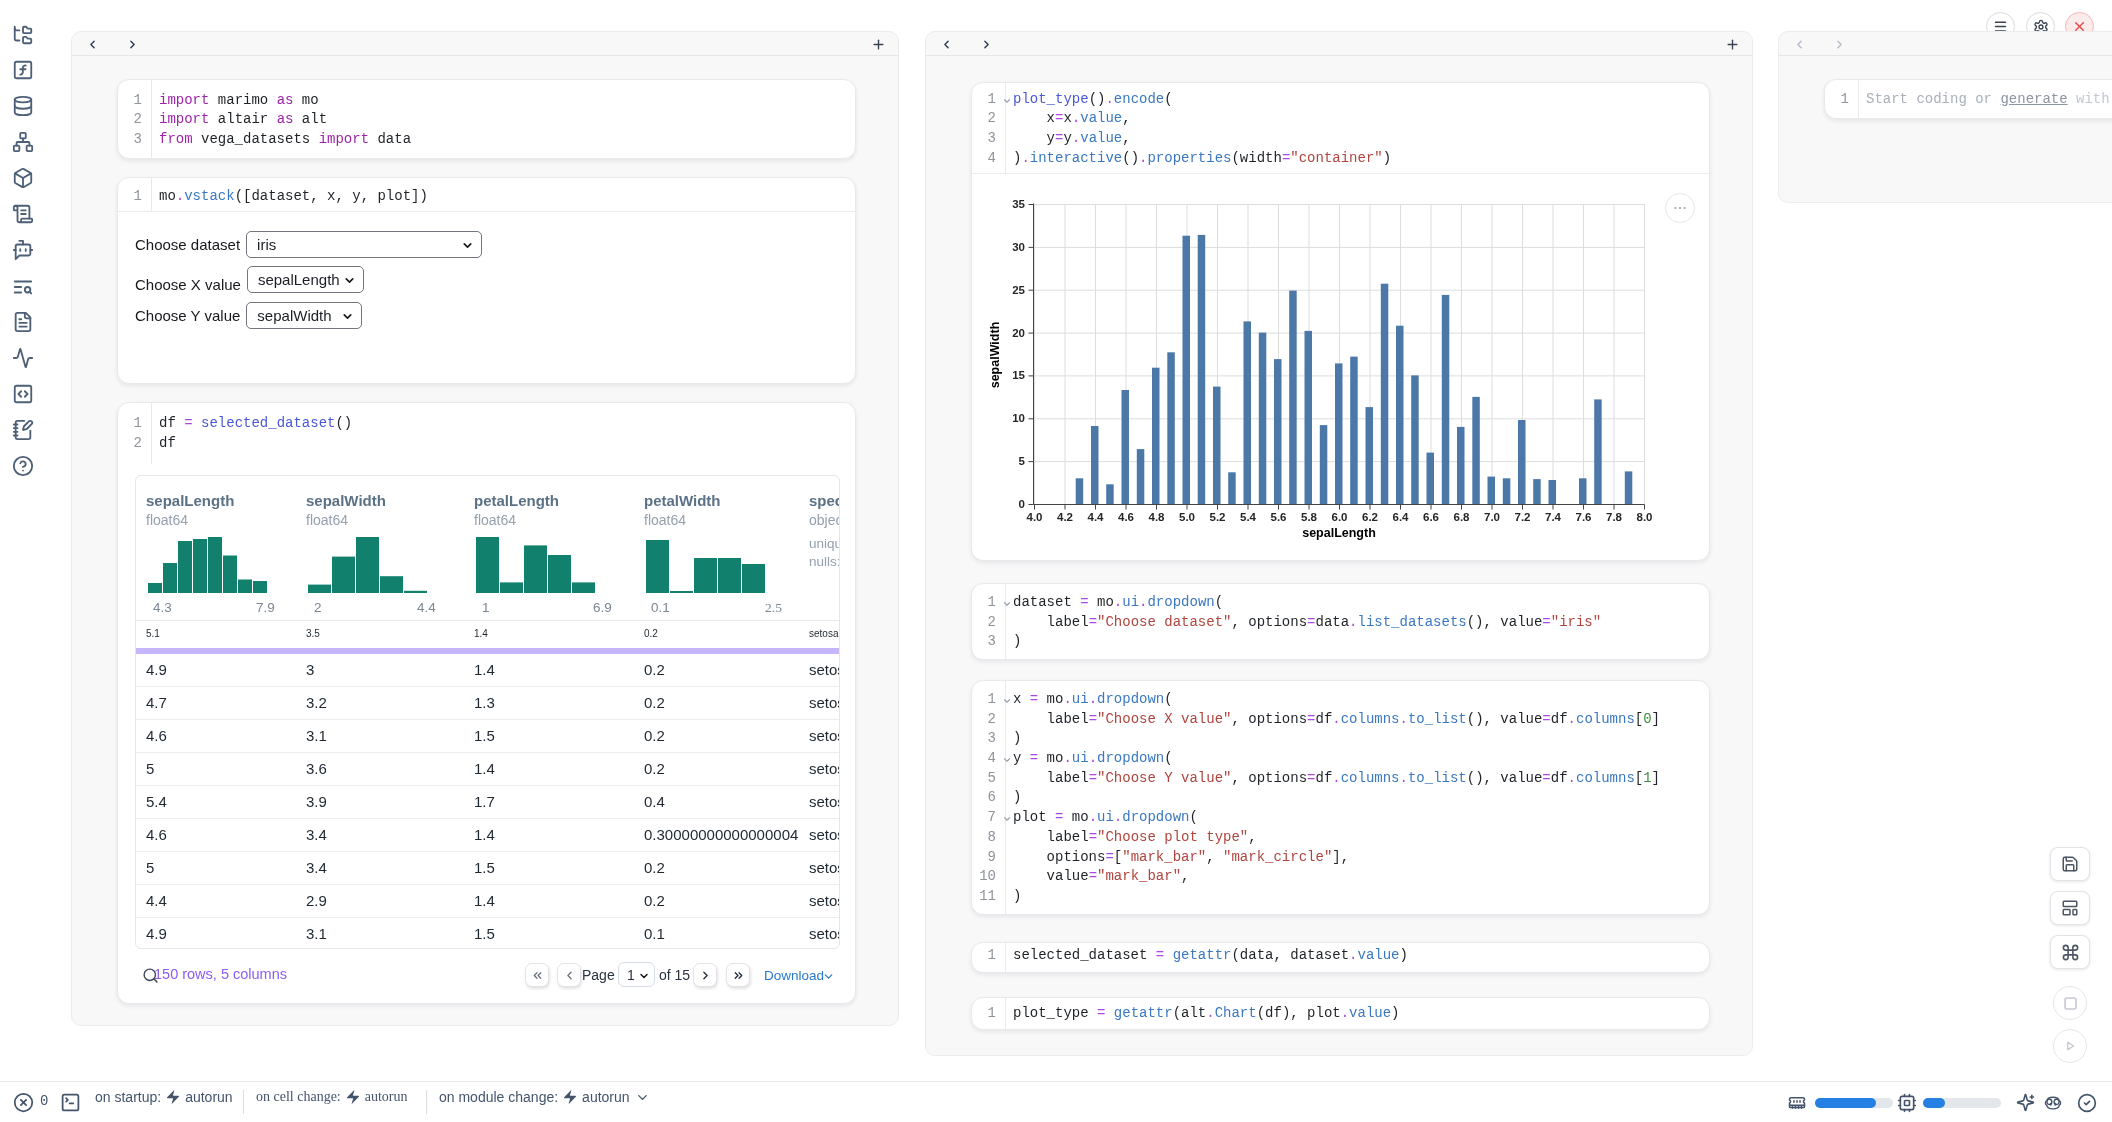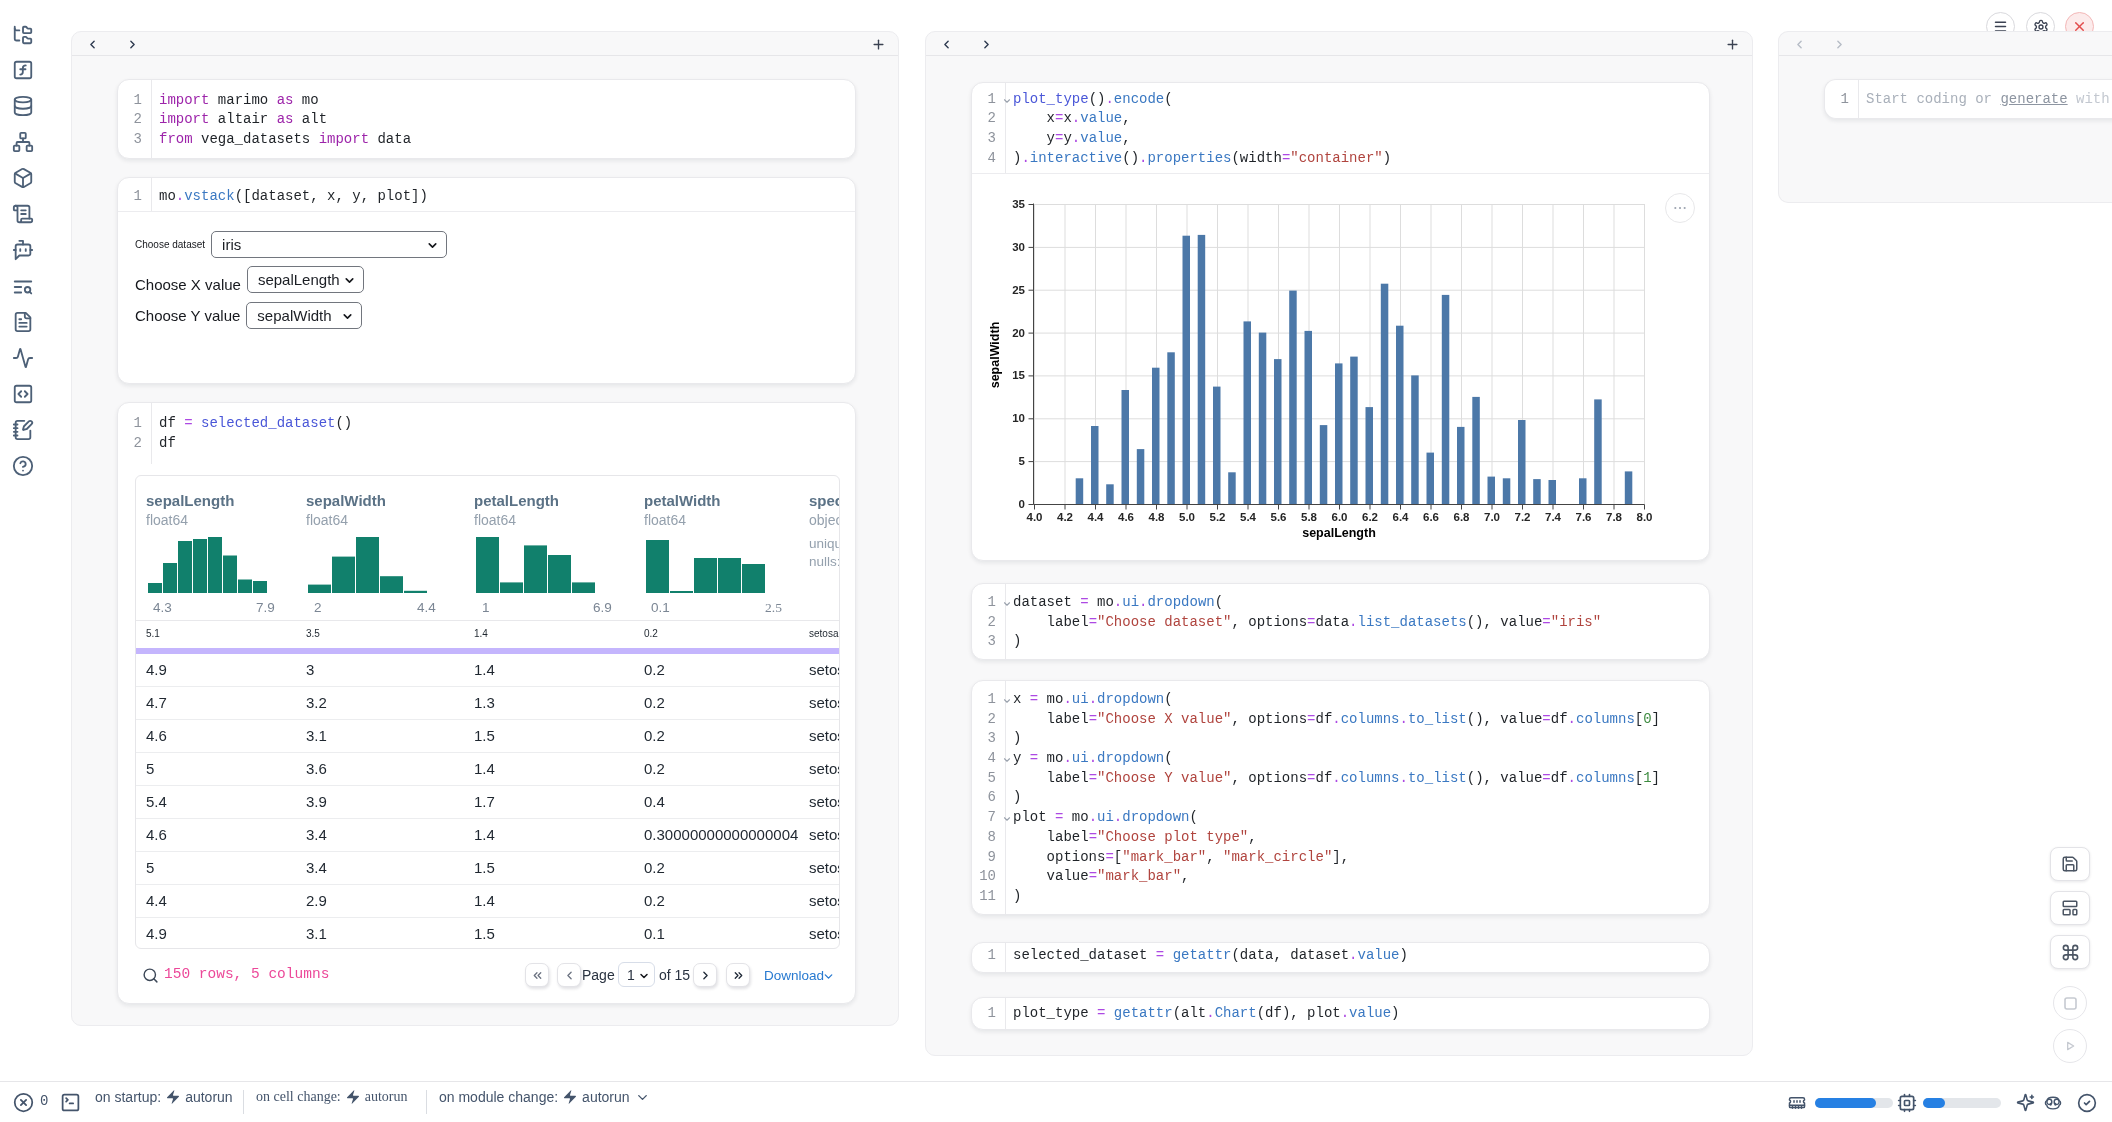--- a/index.html
+++ b/index.html
@@ -170,21 +170,21 @@
     </div>
   </div>
 
   <div class="cell" style="left:45px;top:145px;width:739px;height:207px;">
     <div class="codewrap" style="padding:9px 0 4px;border-bottom:1px solid #ececef;">
         <div class="gutline"></div>
       <div class="cl"><span class="ln">1</span><span class="cc">mo<span class="o">.</span><span class="f">vstack</span>([dataset, x, y, plot])</span></div>
     </div>
     <div style="padding:19px 0 0 17px;">
       <div style="display:flex;align-items:center;height:27px;margin-bottom:8.5px;">
-        <span style="font-size:10px;color:#16181d;">Choose dataset</span>
+        <span style="font-size:15px;color:#16181d;">Choose dataset</span>
         <span class="sel" style="margin-left:6px;width:236px;">iris<svg class="ic" width="13" height="13" viewBox="0 0 24 24" fill="none" stroke="#16181d" stroke-width="3" stroke-linecap="round" stroke-linejoin="round">
               <path d="m6 9 6 6 6-6"></path>
             </svg></span>
       </div>
       <div style="display:flex;align-items:flex-end;height:27px;margin-bottom:8.5px;">
         <span style="font-size:15px;color:#16181d;">Choose X value</span>
         <span class="sel" style="margin-left:6px;width:117px;">sepalLength<svg class="ic" width="13" height="13" viewBox="0 0 24 24" fill="none" stroke="#16181d" stroke-width="3" stroke-linecap="round" stroke-linejoin="round">
               <path d="m6 9 6 6 6-6"></path>
             </svg></span>
       </div>
@@ -338,21 +338,21 @@
             <span style="position:absolute;left:508px;top:7px;">0.1</span>
             <span style="position:absolute;left:673px;top:7px;">setosa</span>
           </div>
       </div>
     </div>
     <div id="tablefooter" style="position:absolute;left:0;top:557px;width:739px;height:30px;">
       <svg style="position:absolute;left:24px;top:7px;" width="17" height="17" viewBox="0 0 24 24" fill="none" stroke="#3c4757" stroke-width="2" stroke-linecap="round">
           <circle cx="11" cy="11" r="8"></circle>
           <path d="m21 21-4.3-4.3"></path>
         </svg>
-      <div style="position:absolute;left:46px;top:6px;font-size:14.5px;color:#ec4899;font-family:Liberation Mono, monospace;">150 rows, 5 columns</div>
+      <div style="position:absolute;left:36px;top:6px;font-size:14.5px;color:#8b5cf6;">150 rows, 5 columns</div>
       <div class="sqbtn" style="left:407px;top:3px;">
           <svg class="ic" width="13" height="13" viewBox="0 0 24 24" fill="none" stroke="#6b7280" stroke-width="2.4" stroke-linecap="round" stroke-linejoin="round">
             <path d="m11 17-5-5 5-5"></path>
             <path d="m18 17-5-5 5-5"></path>
           </svg>
         </div>
       <div class="sqbtn" style="left:439px;top:3px;">
           <svg class="ic" width="13" height="13" viewBox="0 0 24 24" fill="none" stroke="#6b7280" stroke-width="2.4" stroke-linecap="round" stroke-linejoin="round">
             <path d="m15 18-6-6 6-6"></path>
           </svg>

